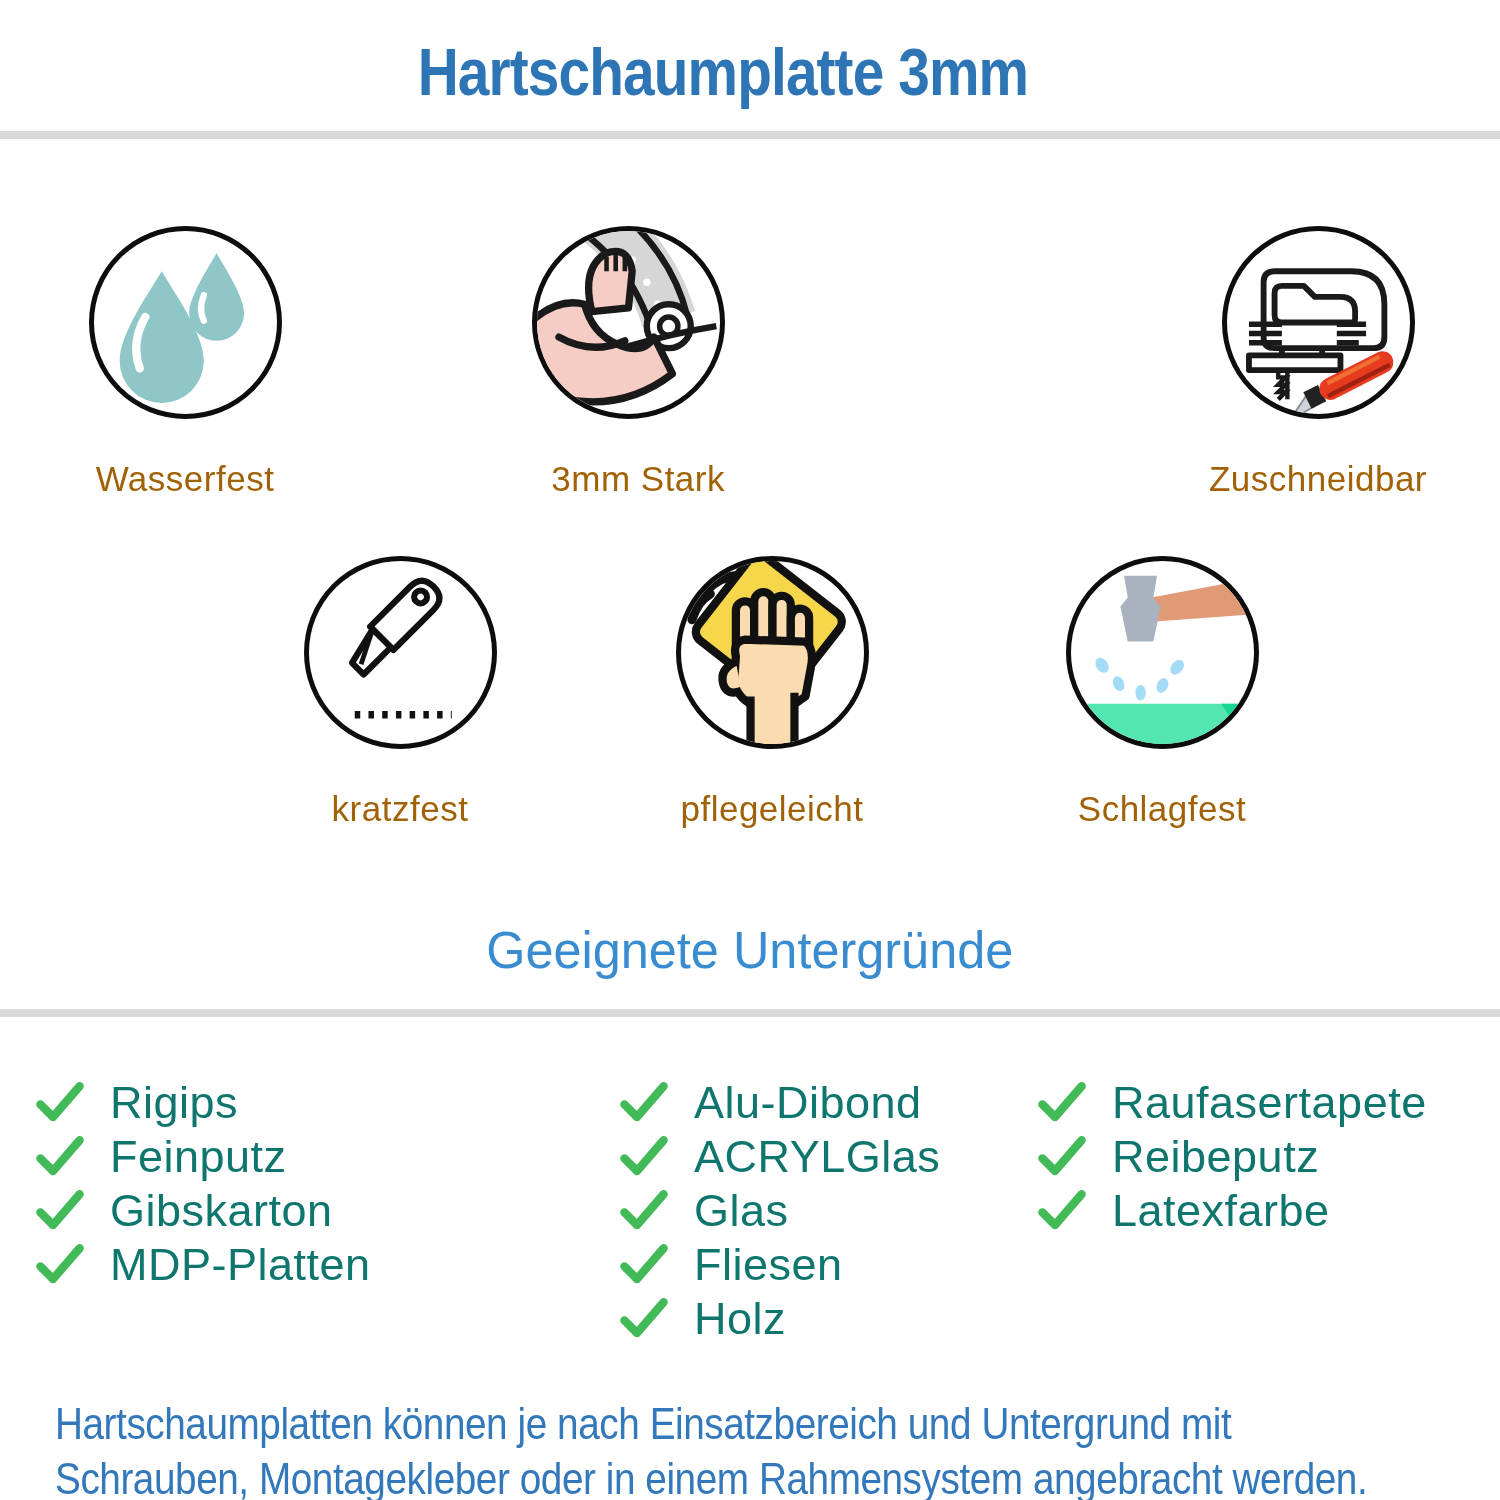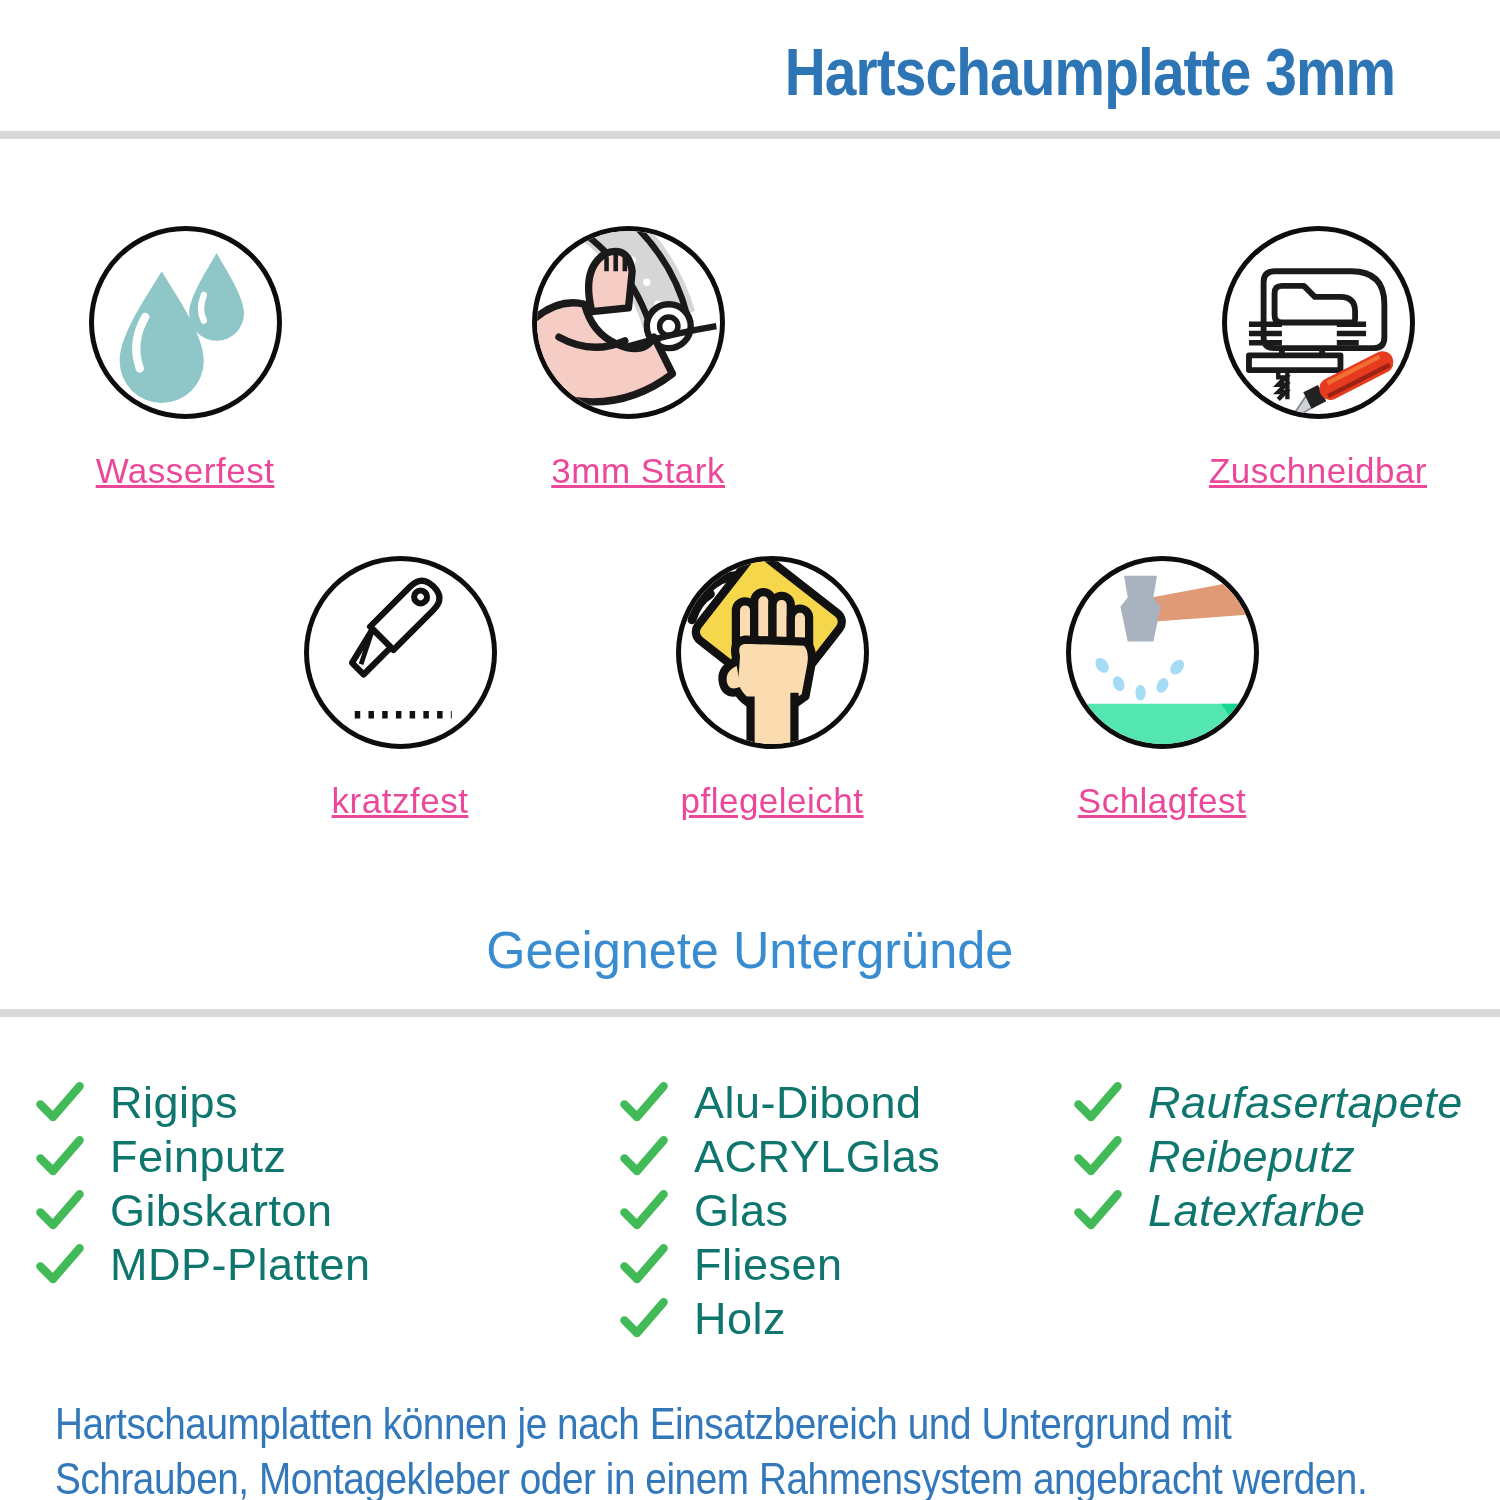--- a/index.html
+++ b/index.html
@@ -1,51 +1,51 @@
 <!DOCTYPE html>
 <html><head>
 <meta charset="utf-8">
 <style>
   html,body{margin:0;padding:0;background:#fff;}
   #canvas{
     position:relative;width:1500px;height:1500px;background:#ffffff;
     font-family:"Liberation Sans", sans-serif;overflow:hidden;
   }
   .h1{
-    position:absolute;top:34px;left:0;width:1445px;text-align:right;
+    position:absolute;top:34px;left:0;width:1445px;text-align:center;
     font-size:66px;font-weight:600;color:#2e75b6;letter-spacing:-1px;
   }
   .h1 .squeeze{display:inline-block;transform:scaleX(.86);transform-origin:center;}
   .h2{
     position:absolute;top:920px;left:0;width:1500px;text-align:center;
     font-size:52px;font-weight:500;color:#3a8cd1;letter-spacing:0;
   }
   .h2 .squeeze{display:inline-block;transform:scaleX(.97);transform-origin:center;}
   .bar{position:absolute;left:0;width:1500px;height:8px;background:#d9d9d9;}
   .bar1{top:131px;}
   .bar2{top:1009px;}
 
   .feature{position:absolute;width:340px;display:flex;flex-direction:column;align-items:center;}
   .icon-circle{
     width:193px;height:193px;border:5px solid #0d0d0d;border-radius:50%;
     box-sizing:border-box;background:#fff;overflow:hidden;display:block;
   }
   .icon-circle svg{display:block;width:183px;height:183px;}
   .feature-label{
-    margin-top:32px;font-size:35px;font-weight:500;color:#ec4899;
-    white-space:nowrap;letter-spacing:.5px;text-decoration:underline;
+    margin-top:40px;font-size:35px;font-weight:500;color:#a16207;
+    white-space:nowrap;letter-spacing:.5px;
   }
 
   .col{position:absolute;top:1076px;}
   .check-row{display:flex;align-items:center;height:54px;}
   .check-row svg{width:48px;height:42px;margin-right:26px;flex:0 0 auto;}
   .check-label{font-size:45px;color:#0f766e;font-weight:400;white-space:nowrap;letter-spacing:.5px;}
   #col1{left:36px;}
   #col2{left:620px;}
-  #col3{left:1074px;font-style:italic;}
+  #col3{left:1038px;}
 
   .footer{
     position:absolute;left:55px;top:1396px;color:#3478bc;
     font-size:45px;font-weight:500;line-height:55px;white-space:nowrap;
     transform:scaleX(.86);transform-origin:left top;letter-spacing:-.5px;
   }
 </style>
 </head>
 <body>
 

